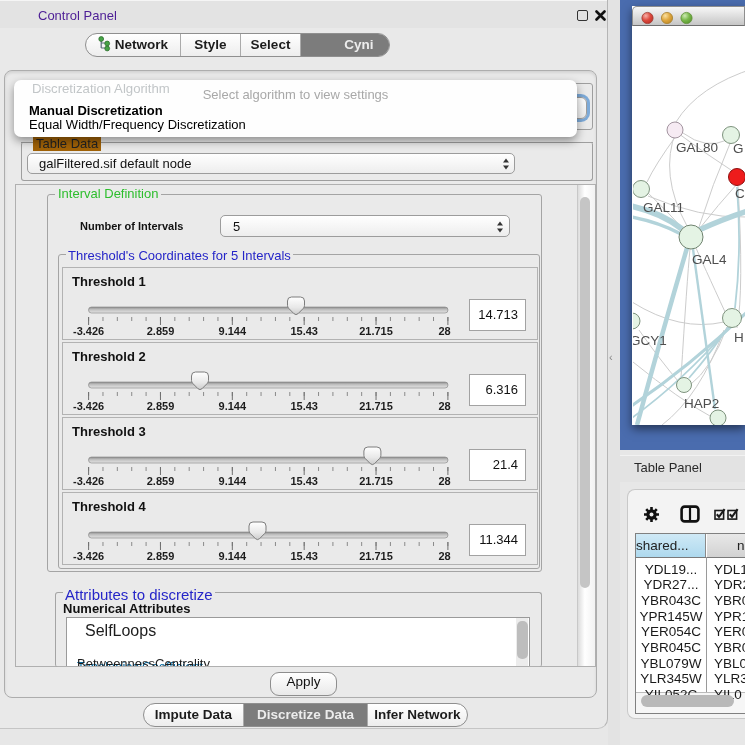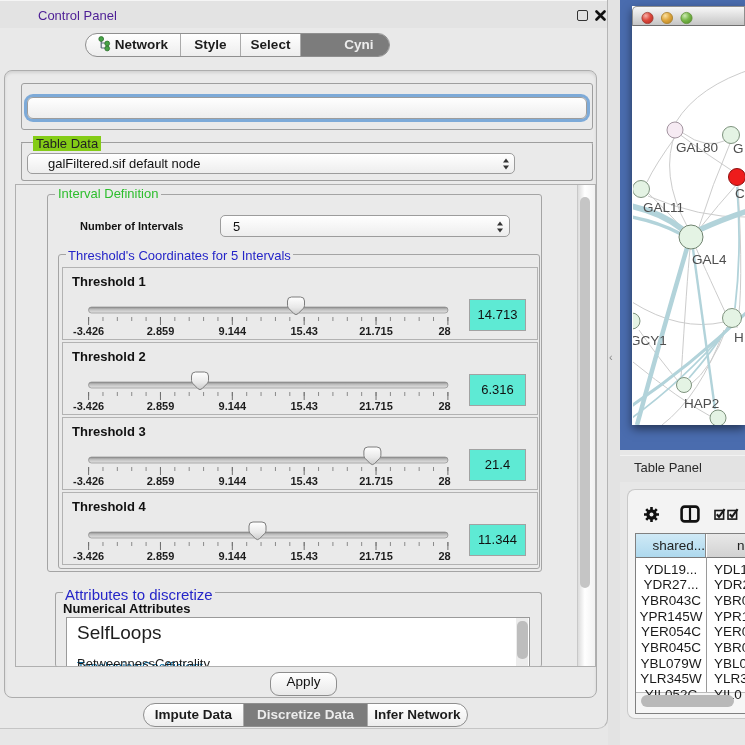--- a/index.html
+++ b/index.html
@@ -7,21 +7,21 @@
 .abs { position:absolute; }
 .group { position:absolute; border:1px solid #9e9e9e; border-radius:3px; }
 .gtitle { position:absolute; top:-7px; left:8px; background:#eaeaea; padding:0 3px; font-size:13px; line-height:14px; }
 .combo { position:absolute; background:linear-gradient(#ffffff,#ededed); border:1px solid #9c9c9c; border-radius:5px; font-size:13px; color:#111; }
 .tabgrp { position:absolute; display:flex; border:1px solid #8f8f8f; border-radius:12px; overflow:hidden; background:linear-gradient(#ffffff,#ededed); height:24px; }
 .tab { font-size:13.5px; font-weight:bold; color:#1c1c1c; text-align:center; line-height:22px; border-left:1px solid #aaa; }
 .tab:first-child { border-left:none; }
 .tab.sel { background:#7c7c7c; color:#ececec; }
 .thpanel { position:absolute; left:62px; width:476px; height:73px; border:1px solid #b2b2b2; background:#eaeaea; }
 .thtitle { position:absolute; left:9px; top:6px; font-size:13px; font-weight:bold; color:#111; }
-.thval { position:absolute; left:406px; top:31px; width:57px; height:32px; background:#5eead4; border:1px solid #a2a2a2; font-size:13px; color:#111; text-align:center; line-height:30px; }
+.thval { position:absolute; left:406px; top:31px; width:57px; height:32px; background:#ffffff; border:1px solid #a2a2a2; font-size:13px; color:#111; text-align:right; line-height:30px; padding-right:7px; }
 .trow { position:absolute; left:636px; width:109px; height:15.7px; font-size:13.5px; color:#1a1a1a; }
 .tc1 { position:absolute; left:0; width:70px; text-align:center; }
 .tc2 { position:absolute; left:78px; width:40px; }
 </style></head>
 <body>
 <div id="app">
 
 <svg width="0" height="0" style="position:absolute">
       <defs>
 <linearGradient id="trk" x1="0" y1="0" x2="0" y2="1">
@@ -59,22 +59,22 @@
 <div class="tab sel" style="width:89px;padding-left:28px;">Cyni Toolbox</div>
 </div>
 
 <div class="abs" style="left:4px;top:70px;width:593px;height:628px;border:1px solid #adadad;border-radius:8px;background:#eaeaea;box-shadow:inset 0 2px 3px rgba(0,0,0,0.10);"></div>
 
 <div class="group" style="left:21px;top:83px;width:572px;height:47px;"></div>
 <div class="combo" style="left:27px;top:97px;width:560px;height:22px;border-radius:6px;box-shadow:0 0 0 3px rgba(88,148,210,0.75);"></div>
 
 <div class="group" style="left:21px;top:142px;width:572px;height:39px;border-top:none;"></div>
 <div class="abs" style="left:21px;top:142px;width:572px;border-top:1px solid #9e9e9e;"></div>
-<div class="abs" style="left:33px;top:136px;font-size:13px;color:#222;background:#84cc16;padding:0 3px;">Table Data</div>
-<div class="combo" style="left:27px;top:153px;width:488px;height:21px;line-height:20px;padding-left:9px;">
+<div class="abs" style="left:33px;top:136px;font-size:13px;color:#222;background:#a16207;padding:0 3px;">Table Data</div>
+<div class="combo" style="left:27px;top:153px;width:488px;height:21px;line-height:20px;">
 <span style="margin-left:11px;">galFiltered.sif default node</span>
 <span style="position:absolute;right:4px;top:3px;"><svg width="8" height="14" viewBox="0 0 8 14">
           <path d="M4,1.5 L7,5.5 H1 z" fill="#333"></path>
           <path d="M4,12.5 L7,8.5 H1 z" fill="#333"></path>
         </svg></span>
 </div>
 
 <div class="abs" style="left:15px;top:184px;width:581px;height:483px;border:1px solid #b0b0b0;"></div>
 <div class="abs" style="left:577px;top:185px;width:18px;height:481px;background:linear-gradient(90deg,#dcdcdc,#ffffff 40%,#f2f2f2);border-left:1px solid #c8c8c8;"></div>
 <div class="abs" style="left:580px;top:197px;width:10px;height:391px;background:#c5c5c5;border-radius:5px;"></div>
@@ -154,21 +154,21 @@
         <text x="381.5" y="41" text-anchor="middle" font-size="11" font-weight="bold" fill="#1d1d1d" font-family="Liberation Sans, sans-serif">28</text>
 <path d="M 190.0,3 h 9 a 4,4 0 0 1 4,4 v 4.4 a 4.2,4.2 0 0 1 -1.25,3 l -5.1,5.2 a 3.1,3.1 0 0 1 -4.3,0 l -5.1,-5.2 a 4.2,4.2 0 0 1 -1.25,-3 v -4.4 a 4,4 0 0 1 4,-4 z" fill="url(#thm)" stroke="#7d7d7d" stroke-width="1"></path>
 </svg>
 <div class="thval">11.344</div>
 </div>
 
 <div class="group" style="left:55px;top:592px;width:487px;height:75px;border-color:#a4a4a4;border-bottom:none;"></div>
 <div class="abs" style="left:63px;top:586px;font-size:15px;color:#2525c8;background:#eaeaea;padding:0 2px;">Attributes to discretize</div>
 <div class="abs" style="left:63px;top:601px;font-size:13px;font-weight:bold;color:#111;">Numerical Attributes</div>
 <div class="abs" style="left:66px;top:617px;width:464px;height:49px;background:#fff;border:1px solid #9a9a9a;border-bottom:none;overflow:hidden;">
-<div style="position:absolute;left:10px;top:4px;font-size:19px;color:#1d1d1d;text-align:right;">SelfLoops</div>
+<div style="position:absolute;left:18px;top:4px;font-size:16px;color:#1d1d1d;text-align:right;">SelfLoops</div>
 <div style="position:absolute;left:10px;top:21px;font-size:13px;color:#0369a1;margin-top:20px;">TopologicalCoefficient</div>
 <div style="position:absolute;left:10px;top:38px;font-size:13px;color:#1d1d1d;">BetweennessCentrality</div>
 <div style="position:absolute;right:1px;top:0;width:12px;height:49px;background:#ececec;"></div>
 <div style="position:absolute;right:1.5px;top:3px;width:11px;height:38px;background:#bdbdbd;border-radius:5px;"></div>
 </div>
 
 <div class="abs" style="left:270px;top:672px;width:67px;height:24px;background:linear-gradient(#ffffff,#e9e9e9);border:1px solid #8e8e8e;border-radius:9px;font-size:13.5px;color:#111;text-align:center;line-height:18px;">Apply</div>
 
 <div class="tabgrp" style="left:143px;top:703px;">
 <div class="tab" style="width:99px;">Impute Data</div>
@@ -279,21 +279,21 @@
     <svg width="12" height="12" viewBox="0 0 12 12" style="position:absolute;left:714px;top:508px">
 <rect x="1" y="2.5" width="8.6" height="8.6" fill="none" stroke="#1a1a1a" stroke-width="1.6"></rect>
 <path d="M2.8,6.3 l2.2,2.6 L10.6,1.2" fill="none" stroke="#1a1a1a" stroke-width="2.1"></path>
     </svg>
     <svg width="12" height="12" viewBox="0 0 12 12" style="position:absolute;left:727px;top:508px">
 <rect x="1" y="2.5" width="8.6" height="8.6" fill="none" stroke="#1a1a1a" stroke-width="1.6"></rect>
 <path d="M2.8,6.3 l2.2,2.6 L10.6,1.2" fill="none" stroke="#1a1a1a" stroke-width="2.1"></path>
     </svg>
 
 <div class="abs" style="left:635px;top:533px;width:110px;height:181px;background:#fff;border:1px solid #808080;border-right:none;"></div>
-<div class="abs" style="left:636px;top:534px;width:70px;height:23px;background:linear-gradient(#cfe9f6,#aed9ee);border-right:1px solid #8a8a8a;font-size:13.5px;color:#222;text-align:right;line-height:23px;">shared...</div>
+<div class="abs" style="left:636px;top:534px;width:70px;height:23px;background:linear-gradient(#cfe9f6,#aed9ee);border-right:1px solid #8a8a8a;font-size:13.5px;color:#222;text-align:left;line-height:23px;">shared...</div>
 <div class="abs" style="left:707px;top:534px;width:38px;height:23px;background:linear-gradient(#e8e8e8,#d2d2d2);font-size:13.5px;color:#222;overflow:hidden;">
       <span style="position:absolute;left:30px;top:4px;">na</span>
     </div>
 <div class="abs" style="left:636px;top:557px;width:109px;border-top:1px solid #7a7a7a;"></div>
 <div class="abs" style="left:706px;top:557px;width:1px;height:135px;background:#9a9a9a;"></div>
 <div class="abs" style="left:636px;top:692px;width:109px;height:21px;background:#f6f6f6;border-top:1px solid #bbb;"></div>
 <div class="trow" style="top:561.5px">
       <span class="tc1">YDL19...</span>
       <span class="tc2">YDL1</span>
     </div>
@@ -325,13 +325,19 @@
       <span class="tc1">YLR345W</span>
       <span class="tc2">YLR3</span>
     </div>
 <div class="trow" style="top:687.1px">
       <span class="tc1">YIL052C</span>
       <span class="tc2">YIL0</span>
     </div>
 
 <div class="abs" style="left:641px;top:695px;width:93px;height:12px;background:#b9b9b9;border-radius:6px;"></div>
 
+<div class="abs" style="left:14px;top:80px;width:563px;height:57px;background:#fefefe;border-radius:7px;box-shadow:0 4px 10px rgba(0,0,0,0.40);">
+<div style="position:absolute;left:18px;top:1px;font-size:13.2px;color:#c2c6c8;">Discretization Algorithm</div>
+<div style="position:absolute;left:0;top:7px;width:100%;text-align:center;font-size:13px;color:#a8a8a8;">Select algorithm to view settings</div>
+<div style="position:absolute;left:15px;top:23px;font-size:13px;font-weight:bold;color:#000;">Manual Discretization</div>
+<div style="position:absolute;left:15px;top:37px;font-size:13px;color:#000;">Equal Width/Frequency Discretization</div>
+</div>
 
 </div>
 </body></html>

